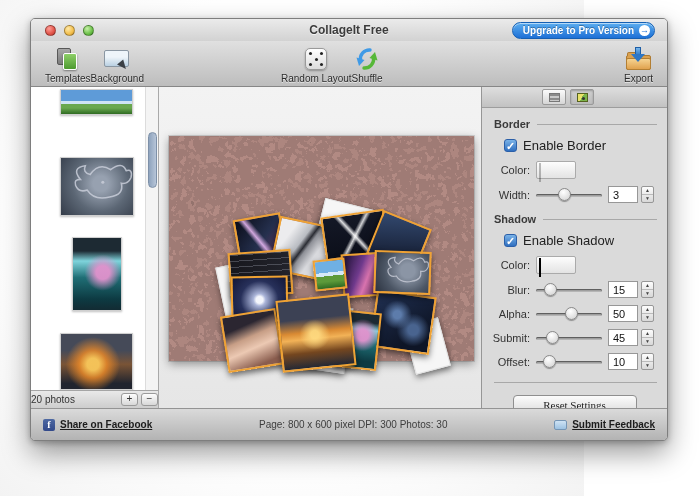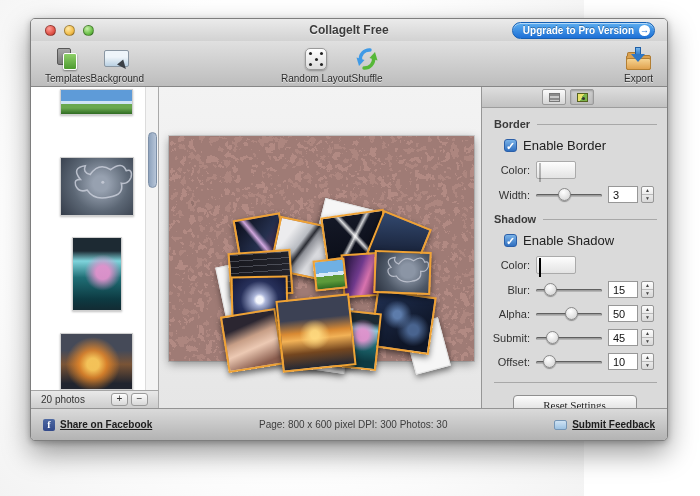--- a/index.html
+++ b/index.html
@@ -72,21 +72,21 @@
       linear-gradient(#1d2a33 0 18%, #7fd4dc 32%, #1f6e75 55%, #0d3a42 85%, #122b33); }
   .th4 { left:29px; top:246px; width:73px; height:57px;
     background:
       radial-gradient(circle at 45% 55%, rgba(250,200,90,.95) 0 12%, rgba(240,140,40,.8) 28%, rgba(240,140,40,0) 55%),
       linear-gradient(#454a58 0 30%, #7a5436 55%, #20242e 90%); }
   .scrolltrack { position:absolute; right:0; top:0; width:13px; bottom:18px; background:#f4f4f4; border-left:1px solid #dcdcdc; }
   .scrollthumb { position:absolute; left:2px; top:45px; width:9px; height:56px; border-radius:5px;
     background:linear-gradient(90deg,#8ea3bd,#b7c5d8); border:1px solid #7d90a8; }
   .sidebar-footer { position:absolute; left:0; right:0; bottom:0; height:18px;
     background:linear-gradient(#e9e9e9,#cdcdcd); border-top:1px solid #a5a5a5;
-    display:flex; align-items:center; font-size:10px; color:#333; padding:0 10px; }
+    display:flex; align-items:center; font-size:10px; color:#333; padding:0 0; }
   .sidebar-footer .count { flex:1; }
   .pmbtn { width:17px; height:13px; margin-left:3px; font-size:10px; line-height:10px; color:#333;
     background:linear-gradient(#fdfdfd,#d8d8d8); border:1px solid #9a9a9a; border-radius:3px; text-align:center; cursor:default; }
 
   
   .canvas { position:absolute; left:128px; top:0; width:324px; bottom:0;
     background:linear-gradient(#f3f3f3,#e6e6e6); overflow:hidden; }
   .page { position:absolute; left:10px; top:49px; width:305px; height:225px;
     box-shadow:0 3px 9px rgba(0,0,0,.38), 0 0 0 1px rgba(0,0,0,.12); }
   .photo { position:absolute; border:2px solid #efa234; box-shadow:0 3px 6px rgba(0,0,0,.55); }

